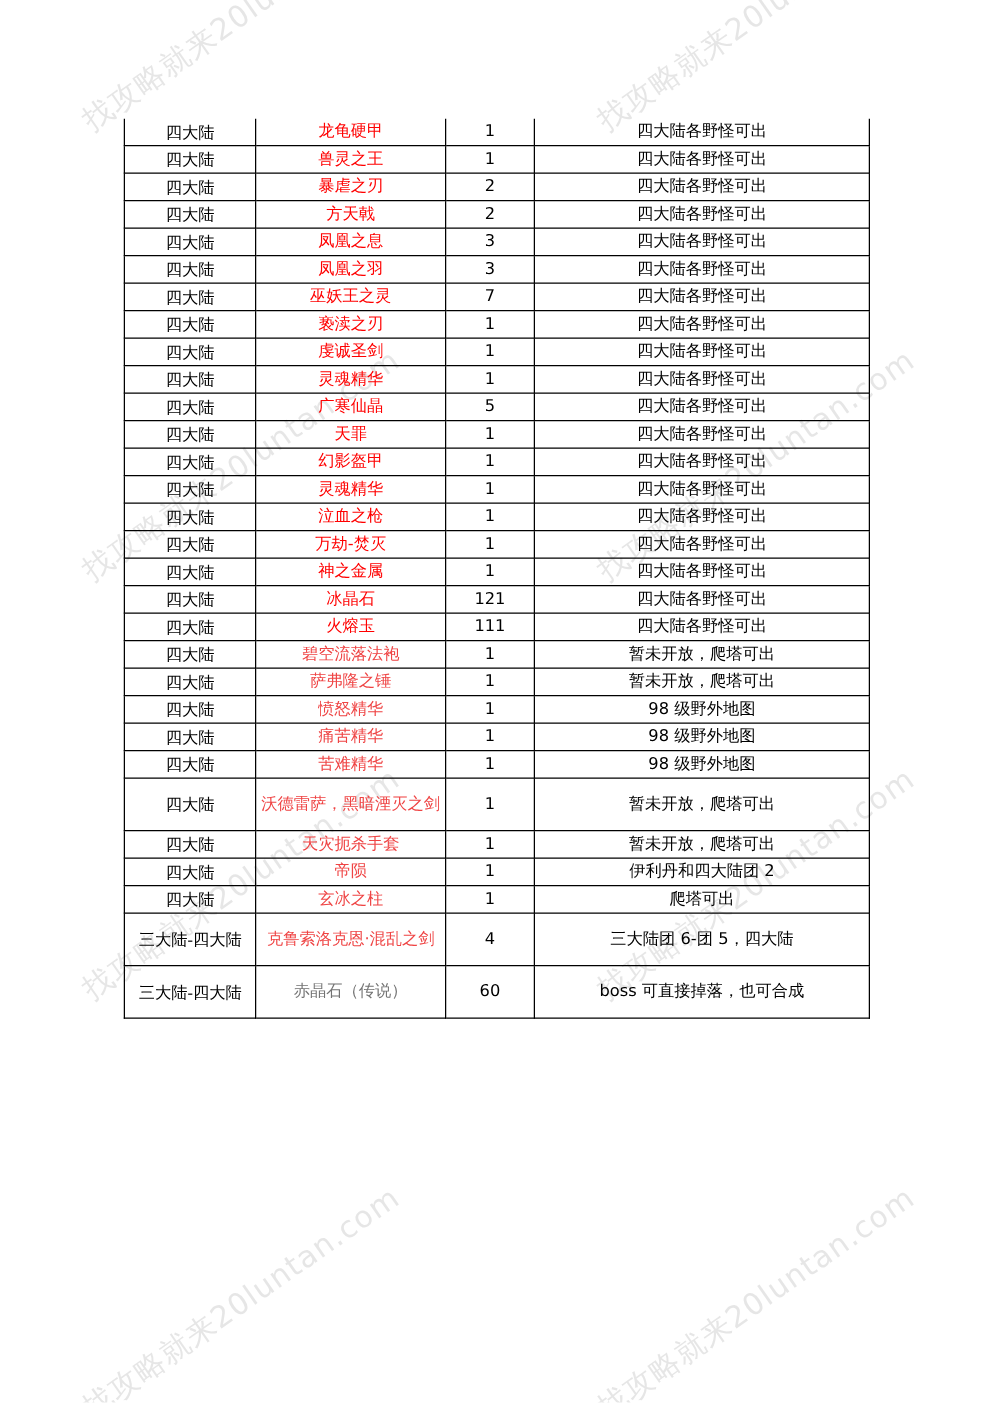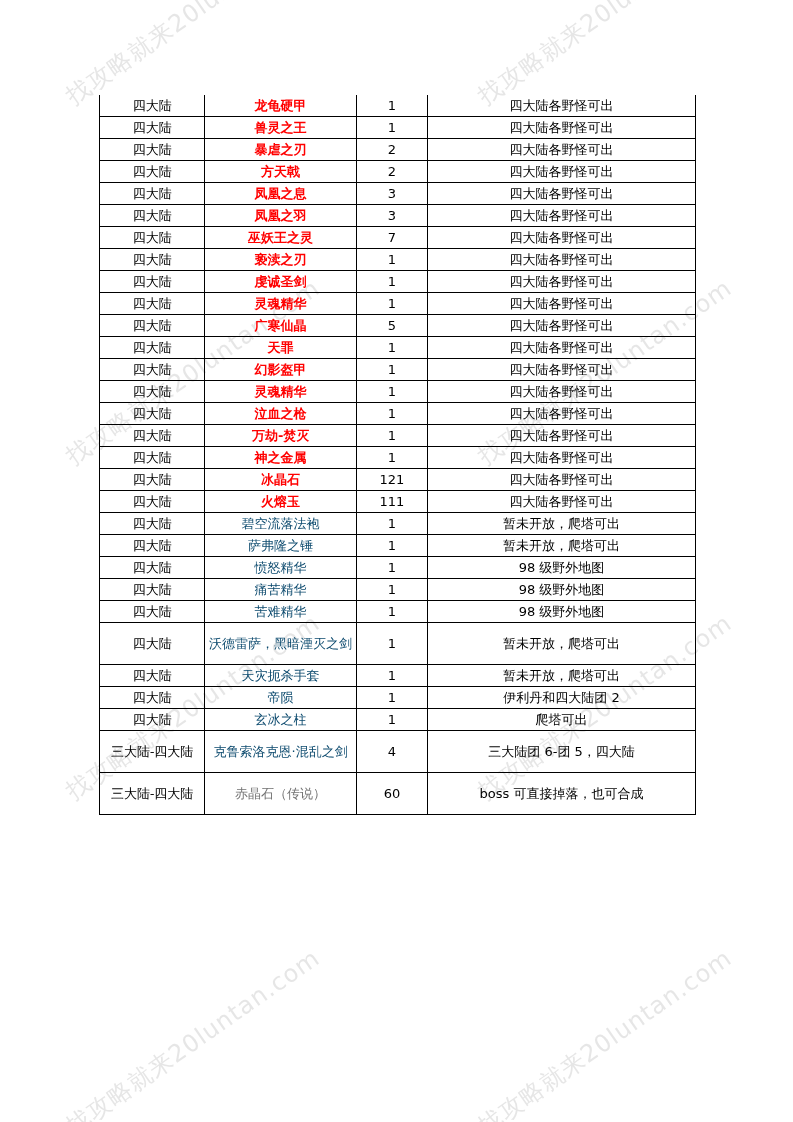--- a/index.html
+++ b/index.html
@@ -19,22 +19,22 @@
       text-align: center; vertical-align: middle;
       padding: 0 2px; line-height: 21px; height: 20.5px;
       overflow: hidden;
     }
     table.loot tr:first-child td { border-top: none; }
     table.loot tr.tall td { height: 41px; line-height: 20px; }
     td.c-region { width: 100px; font-family: Liberation Serif, serif; }
     td.c-item { width: 146px; }
     td.c-qty { width: 66px; }
     td.c-src { width: 262px; }
-    .color-red { color: #ff0000; font-weight: bold; }
-    .color-gold { color: #0c4a6e; }
+    .color-red { color: #ff0000; }
+    .color-gold { color: #ef4444; }
     .color-purple { color: #737373; }
     .wm {
       position: absolute; font-size: 24px; color: rgba(190,190,190,0.38);
       white-space: nowrap; transform: rotate(-35deg); transform-origin: left bottom;
       pointer-events: none; letter-spacing: 1px;
     }
   </style>
 </head>
 <body>
 

